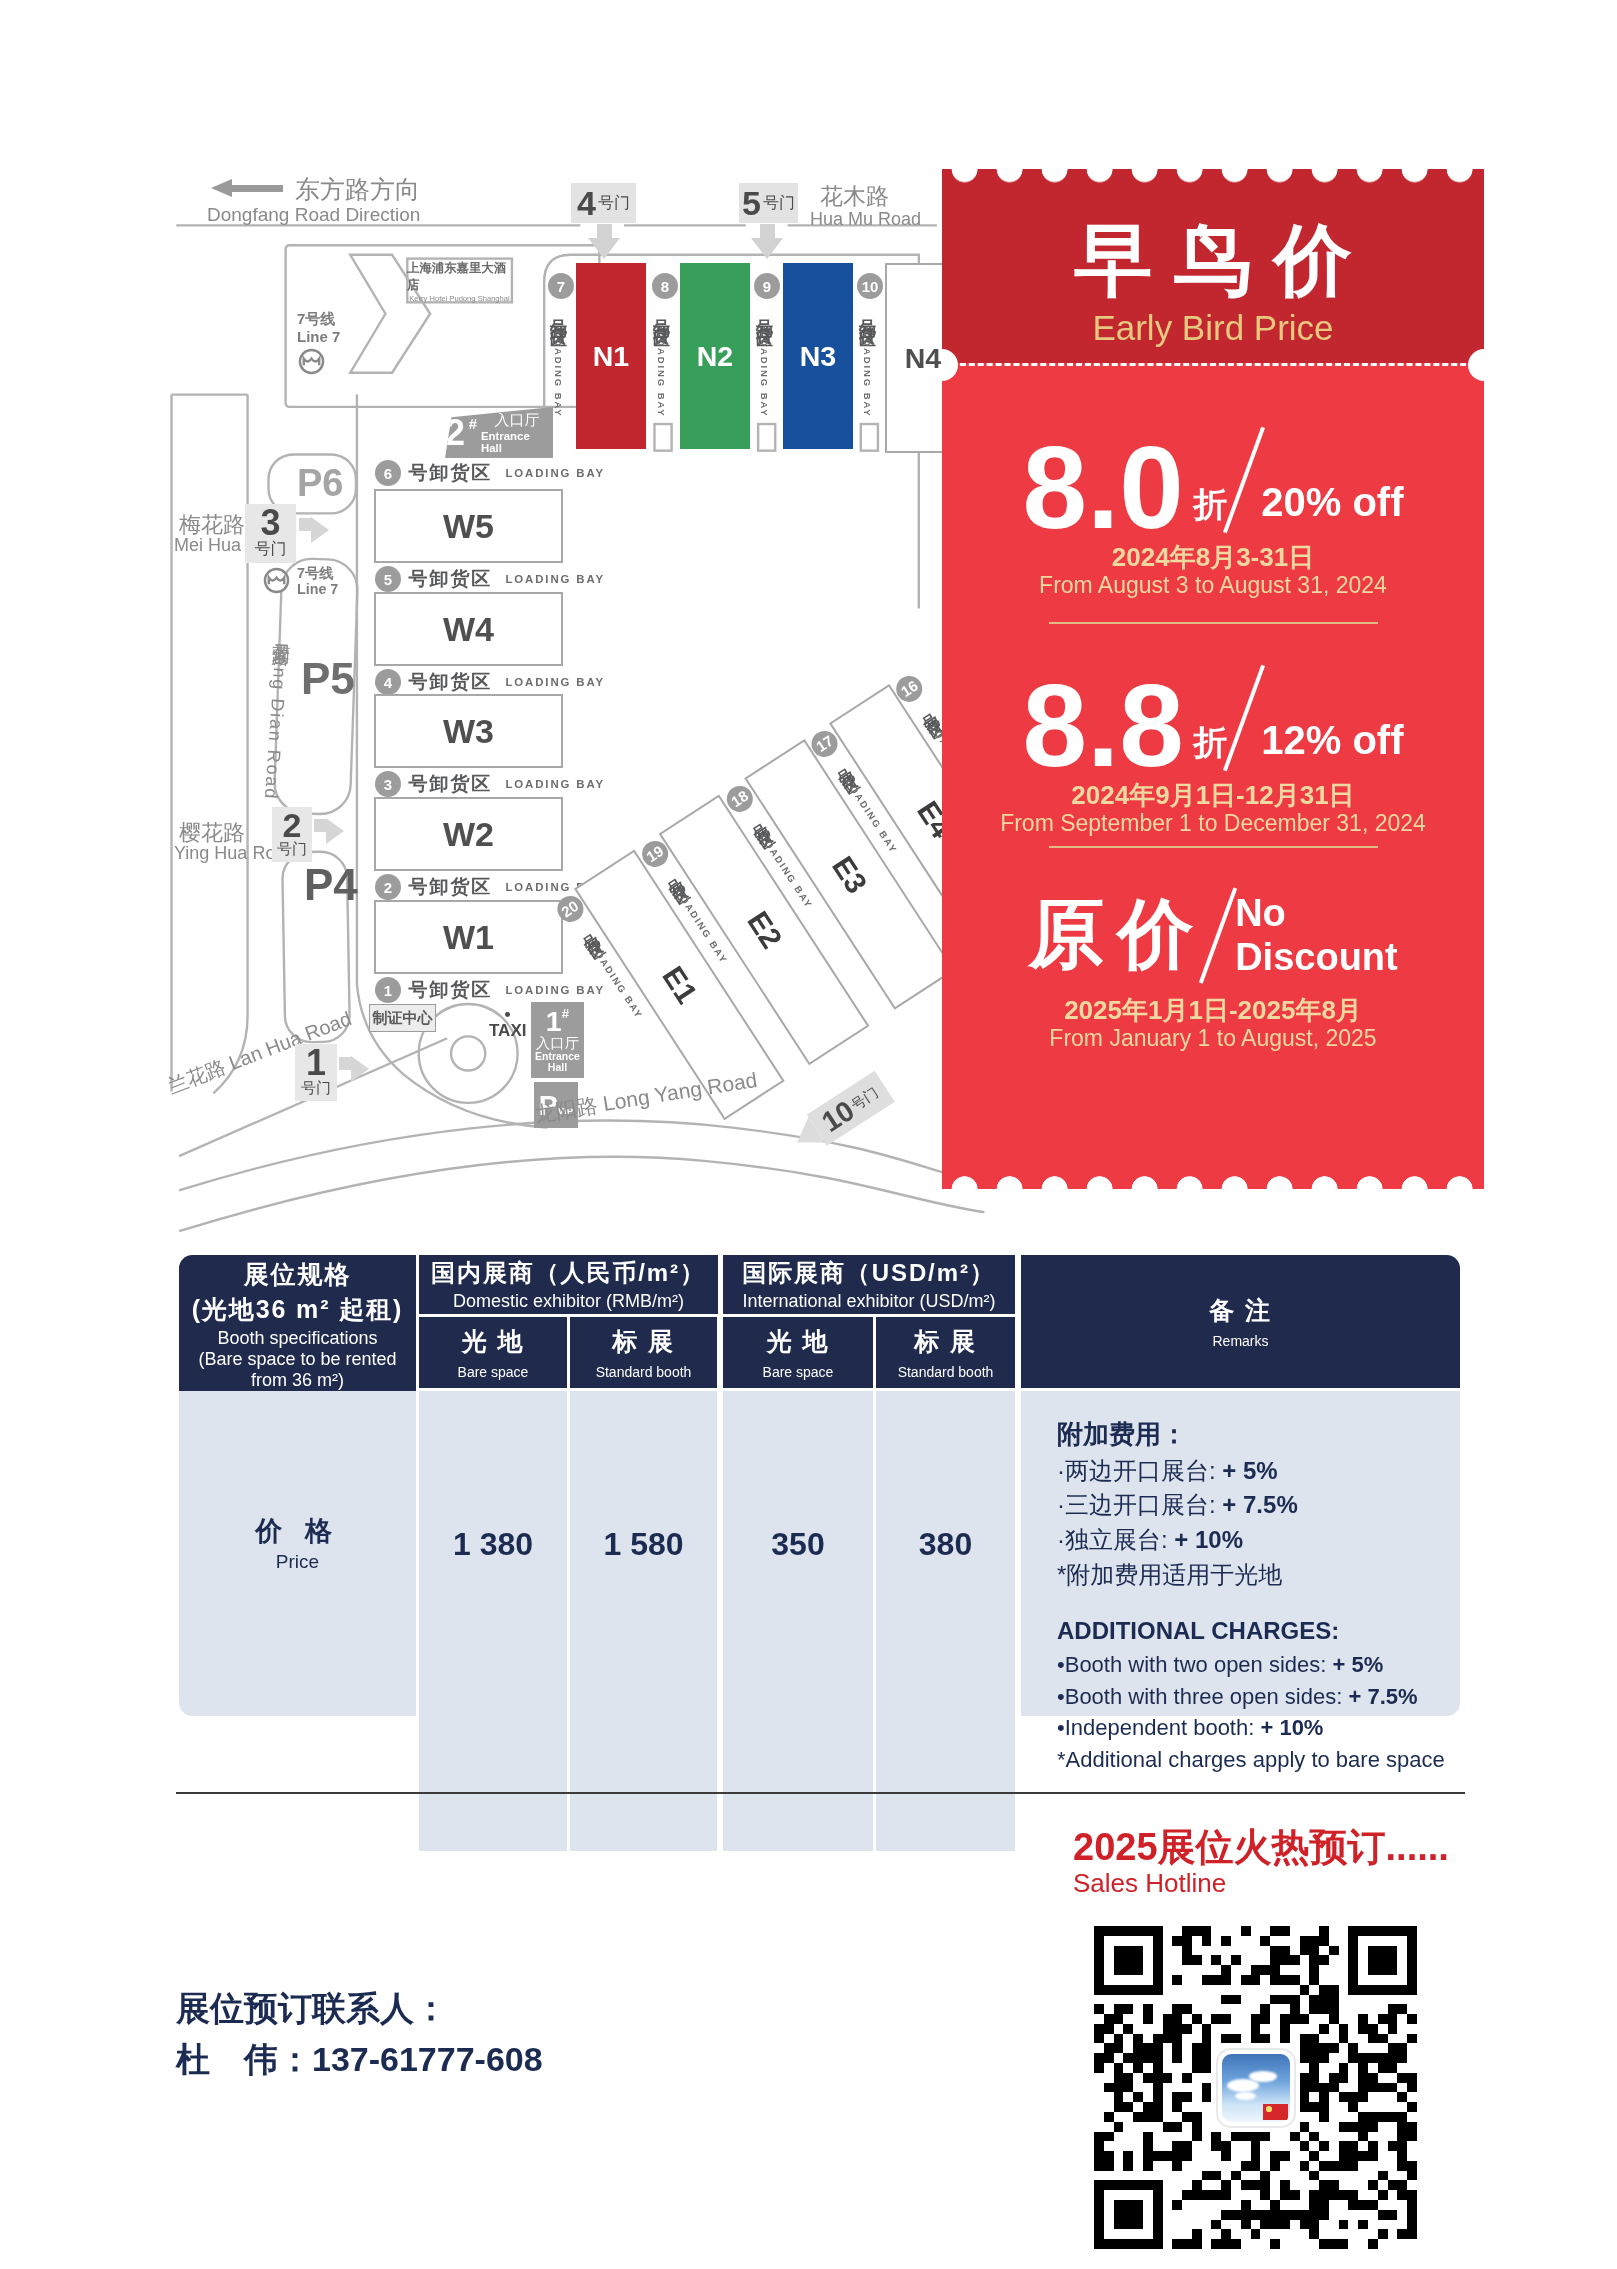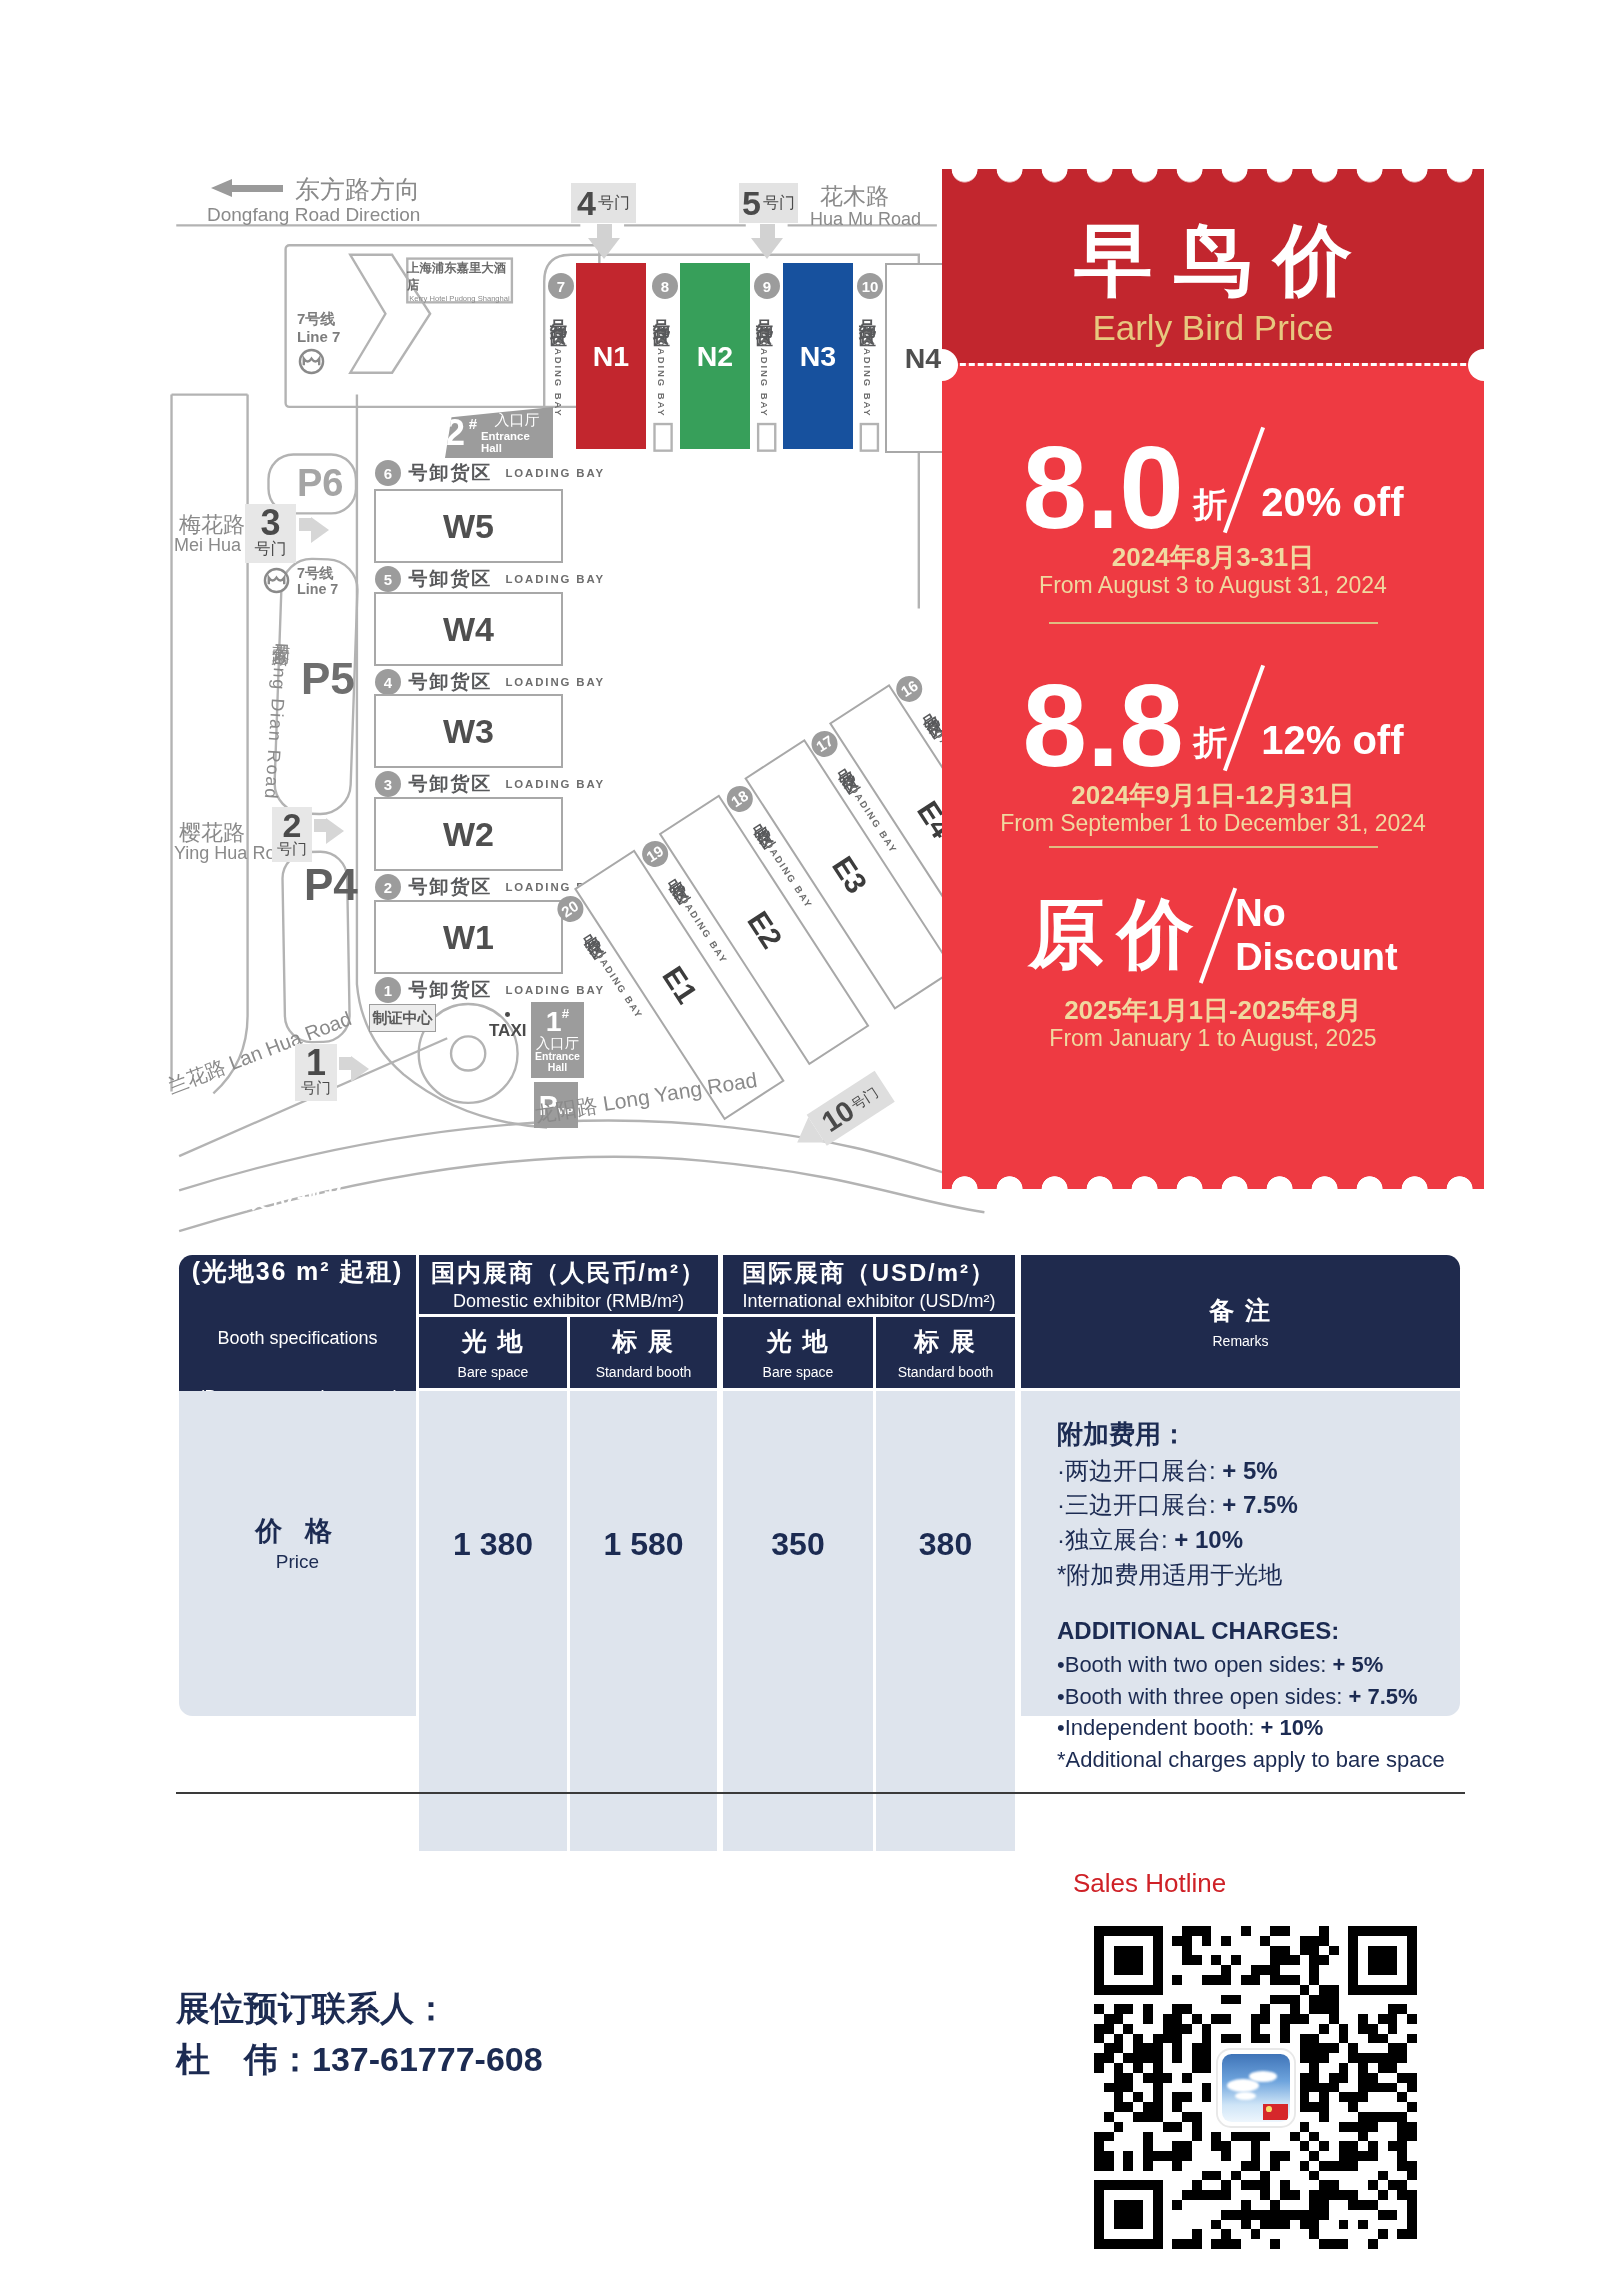--- a/index.html
+++ b/index.html
@@ -338,21 +338,21 @@
         <span style="display:block;">Discount</span>
       </span>
     </div>
     <div class="datecn" style="top:824px;">2025年1月1日-2025年8月</div>
     <div class="dateen" style="top:856px;">From January 1 to August, 2025</div>
     <div class="sc sc-bot"></div>
   </div>
 
   <div id="ptable" class="abs">
 
-    <div class="thc" style="left:0;top:0;width:237px;height:139px;border-top-left-radius:13.3px;gap:38px;">
+    <div class="thc" style="left:0;top:0;width:237px;height:139px;border-top-left-radius:13.3px;">
       <div class="h-cn">展位规格</div>
       <div class="h-cn" style="margin-top:1.9px;">(光地36 m² 起租)</div>
       <div style="font-size:18px;margin-top:2.9px;">Booth specifications</div>
       <div style="font-size:18px;">(Bare space to be rented</div>
       <div style="font-size:18px;">from 36 m²)</div>
     </div>
     <div class="thc" style="left:240px;top:0;width:299px;height:59px;">
       <div class="h-cn" style="font-size:24px;">国内展商（人民币/m²）</div>
       <div style="font-size:18px;margin-top:1.9px;">Domestic exhibitor (RMB/m²)</div>
     </div>
@@ -397,20 +397,21 @@
       <div class="rk">*附加费用适用于光地</div>
       <div class="rk" style="font-weight:bold;font-size:24px;margin-top:21px;">ADDITIONAL CHARGES:</div>
       <div class="rk" style="font-size:22px;"><span>•Booth with two open sides: </span><b>+ 5%</b></div>
       <div class="rk" style="font-size:22px;"><span>•Booth with three open sides: </span><b>+ 7.5%</b></div>
       <div class="rk" style="font-size:22px;"><span>•Independent booth: </span><b>+ 10%</b></div>
       <div class="rk" style="font-size:22px;">*Additional charges apply to bare space</div>
     </div>
   </div>
 
   <div class="abs" style="left:176px;top:1792px;width:1289px;height:1.9px;background:#3a3a3a;"></div>
+  <div class="abs red" style="left:1073px;top:1822px;font-size:38px;font-weight:bold;">2025展位火热预订......</div>
   <div class="abs red" style="left:1073px;top:1868px;font-size:26px;">Sales Hotline</div>
   <div class="abs navy" style="left:176px;top:1986px;font-size:34px;font-weight:bold;">展位预订联系人：</div>
   <div class="abs navy" style="left:176px;top:2037px;font-size:34px;font-weight:600;">杜　伟：137-61777-608</div>
 
   <div class="abs" id="qr-box" style="left:1094px;top:1926px;width:323px;height:323px;">
     <svg id="qr-svg" width="323" height="323" viewBox="0 0 33 33" shape-rendering="crispEdges">
         <rect x="0" y="0" width="33" height="33" fill="#ffffff"></rect>
         <rect x="9" y="0" width="1" height="1" fill="#000000"></rect>
         <rect x="10" y="0" width="1" height="1" fill="#000000"></rect>
         <rect x="11" y="0" width="1" height="1" fill="#000000"></rect>

